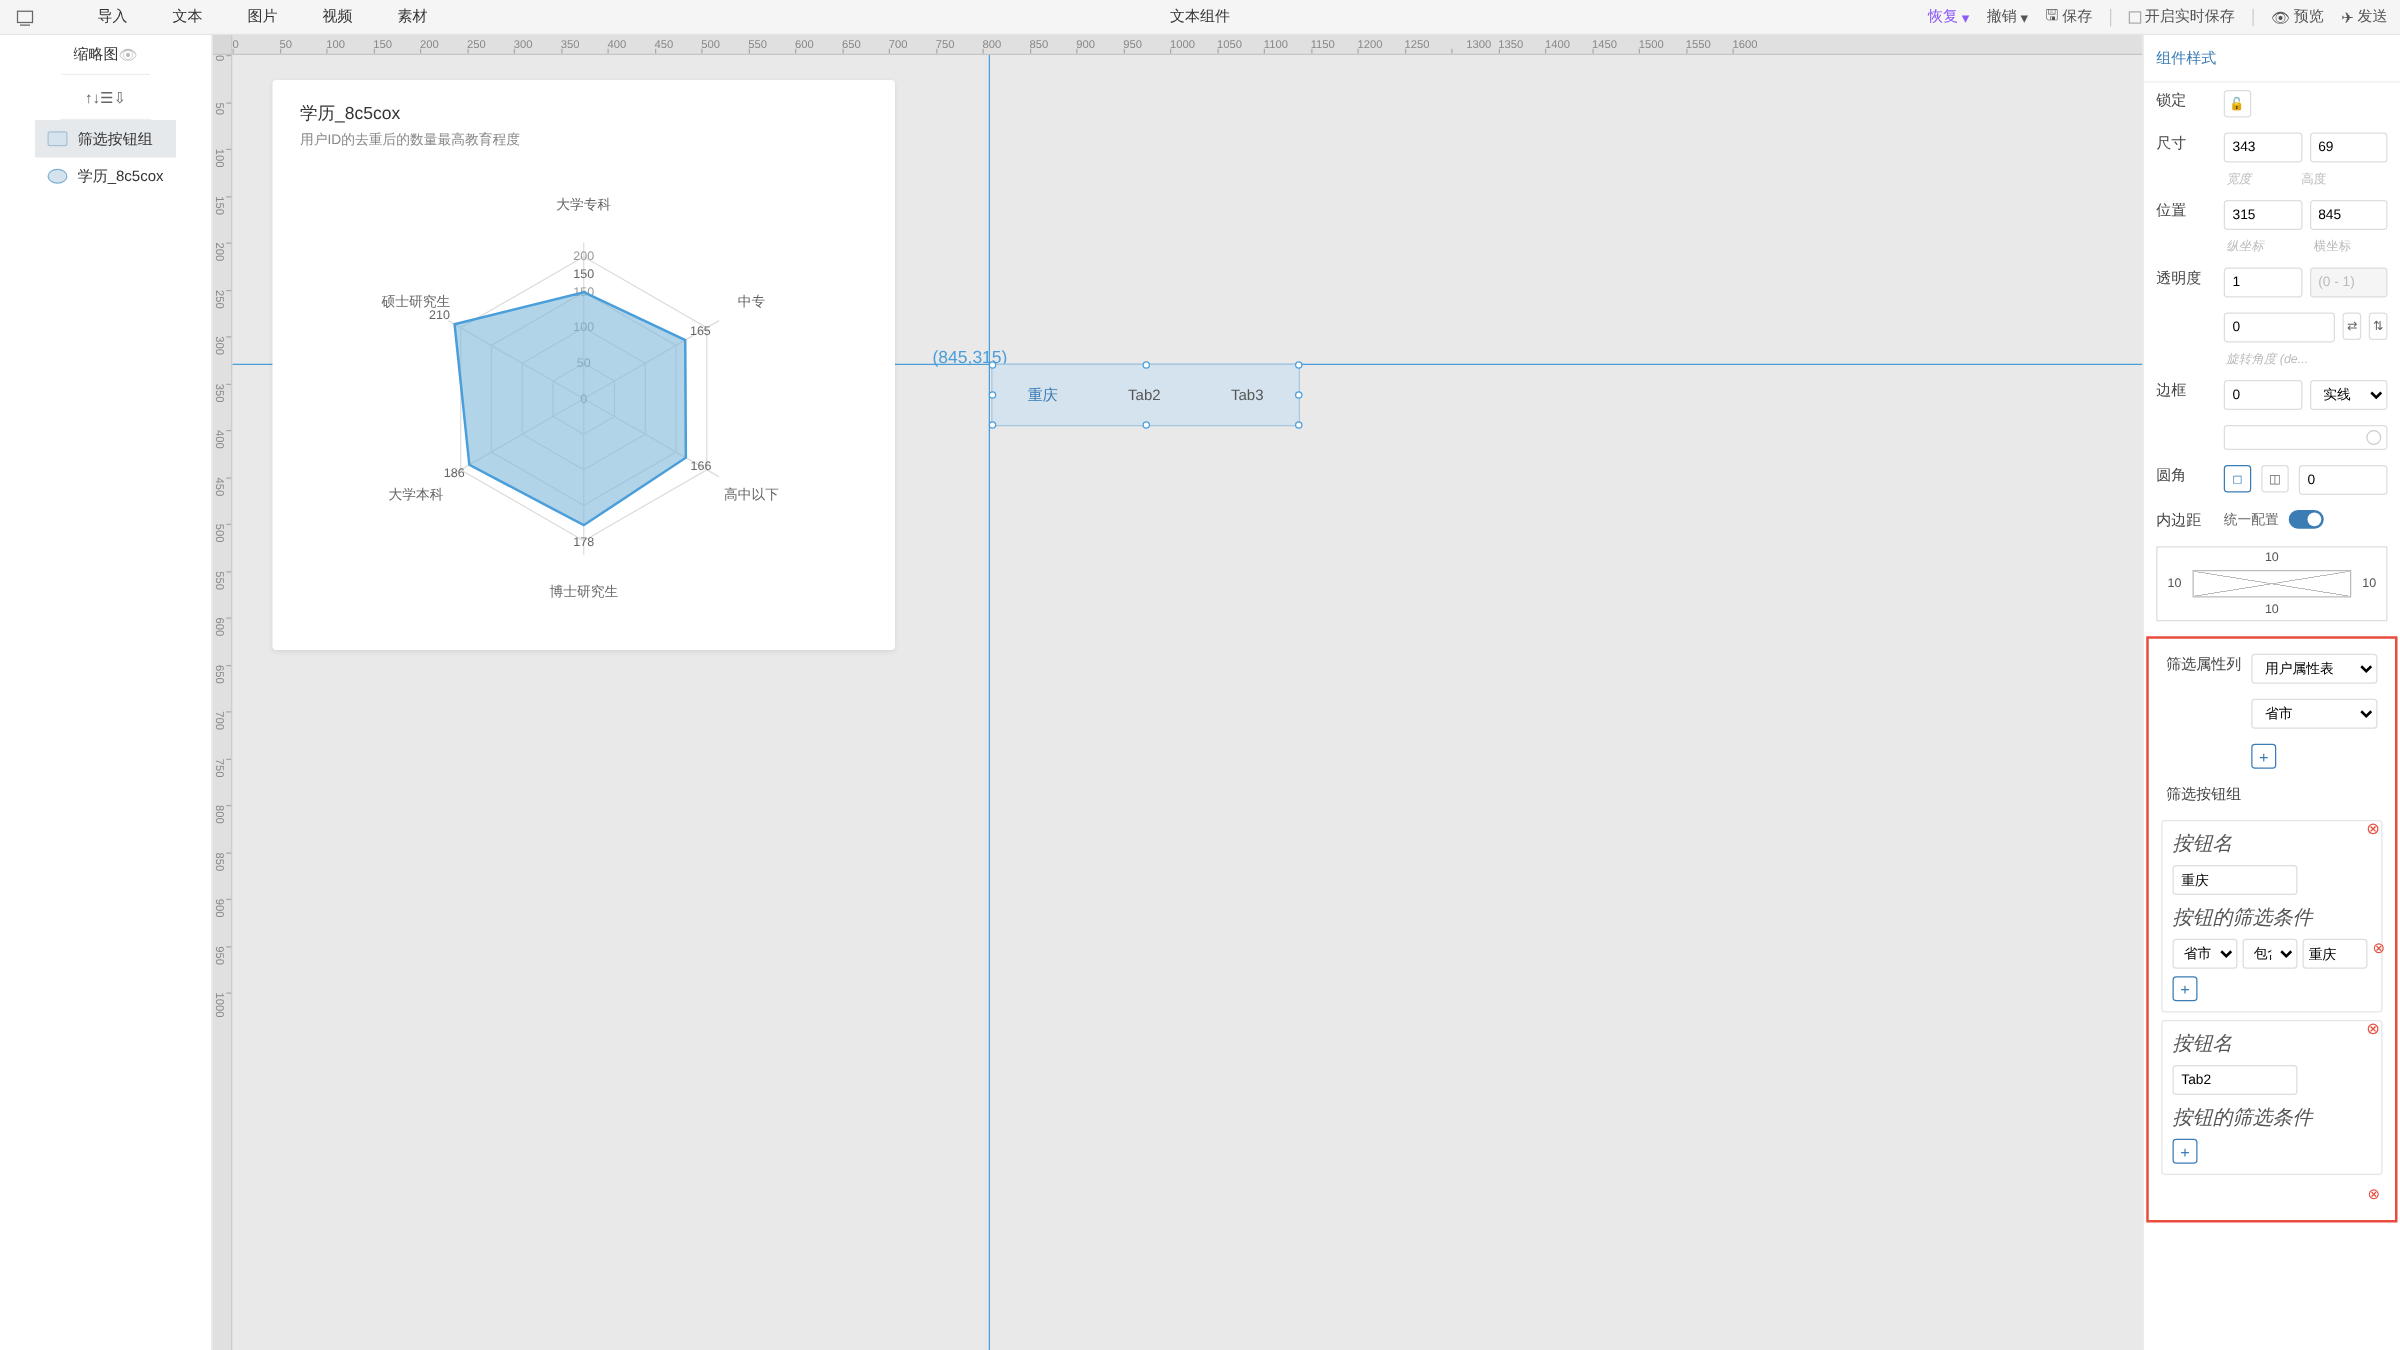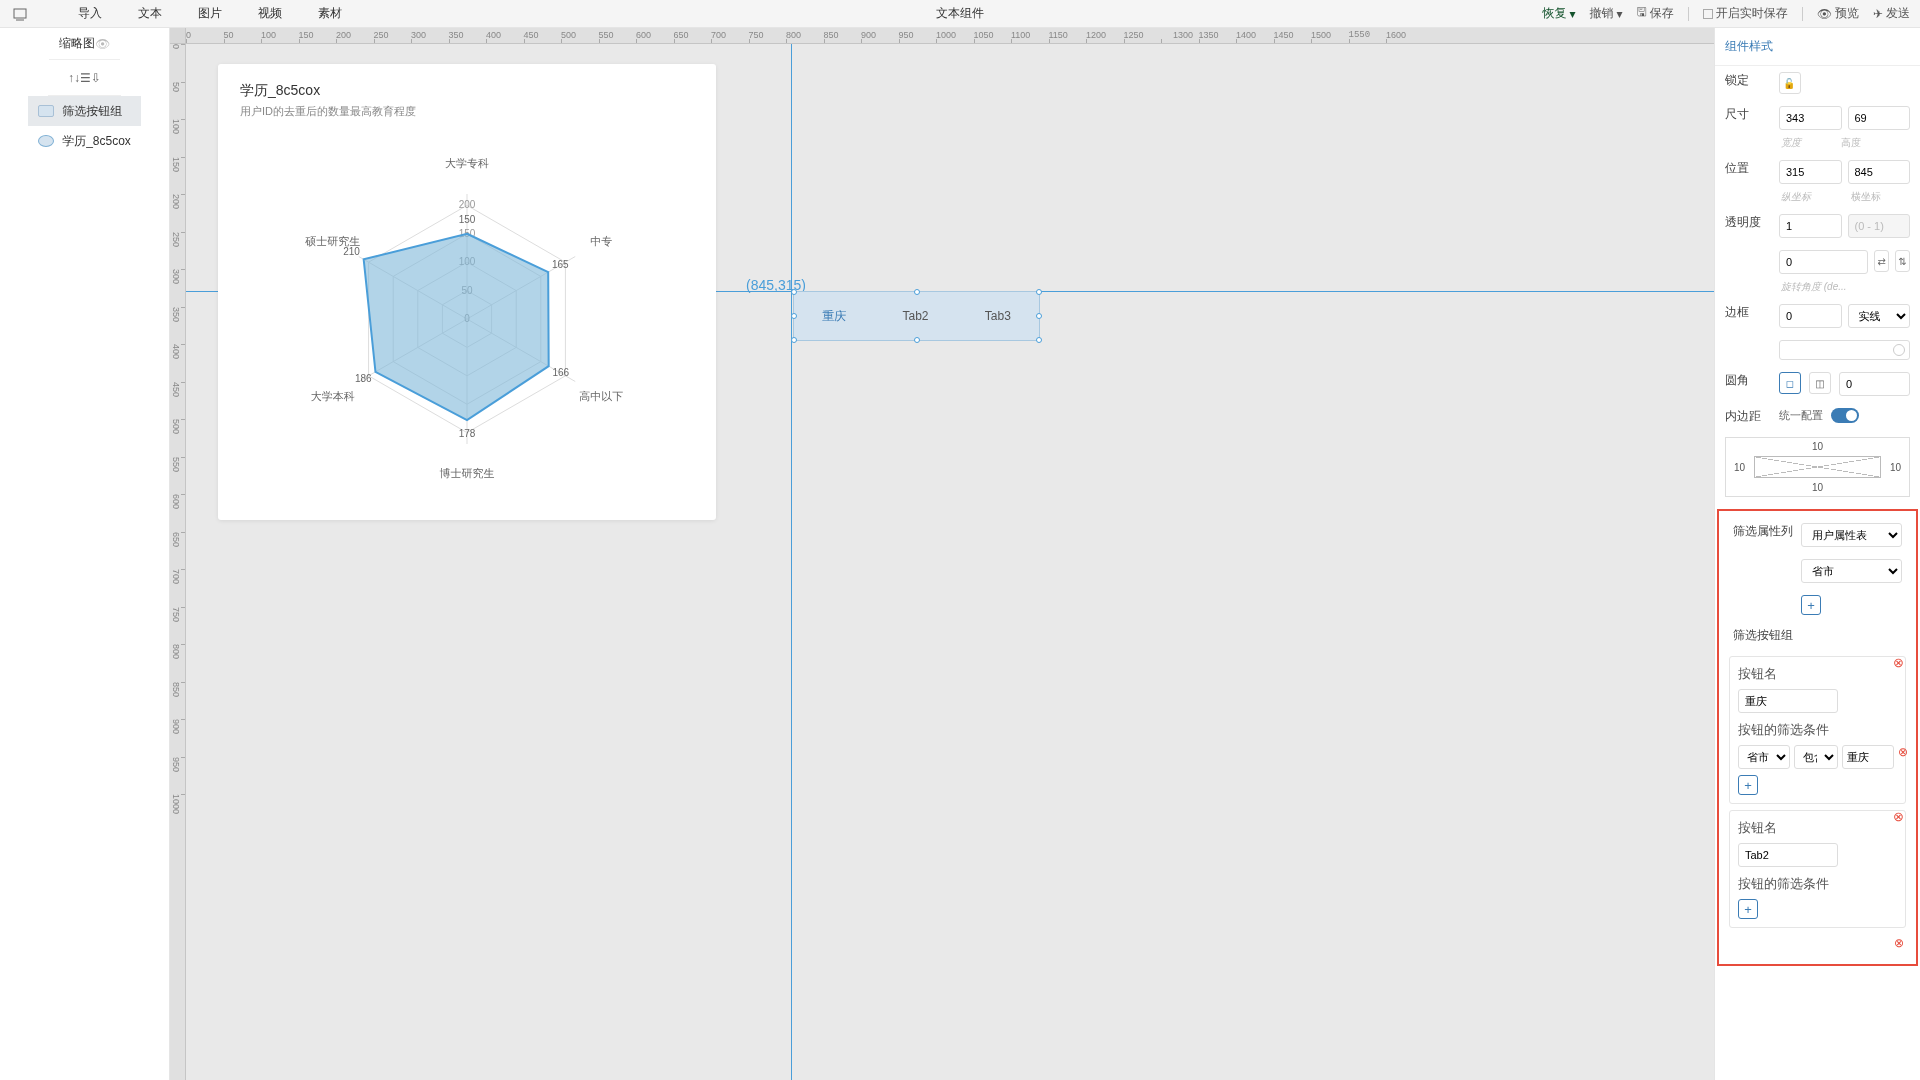--- a/index.html
+++ b/index.html
@@ -6,21 +6,21 @@
 body { font-size: 12px; color: #333; background: #f5f5f5; overflow: hidden; }
 
 .top-menu { height: 28px; background: #f5f5f5; display: flex; align-items: center; padding: 0 10px; border-bottom: 1px solid #e5e5e5; }
 .top-menu .logo { width: 20px; height: 20px; margin-right: 30px; display: flex; align-items: center; justify-content: center; }
 .top-menu .menu-item { padding: 0 18px; cursor: pointer; font-size: 12px; }
 .top-menu .spacer { flex: 1; }
 .top-menu .center-title { position: absolute; left: 50%; transform: translateX(-50%); font-size: 12px; }
 .top-menu .right-actions { display: flex; align-items: center; gap: 14px; }
 .top-menu .right-actions .action { cursor: pointer; font-size: 12px; color: #555; display: flex; align-items: center; gap: 3px; }
 .top-menu .right-actions .divider { width: 1px; height: 14px; background: #ccc; }
-.top-menu .right-actions .disabled { color: #14532d; margin-left: 48px; }
+.top-menu .right-actions .disabled { color: #8b5cf6; margin-left: 48px; }
 
 .main-layout { display: flex; height: calc(100vh - 28px); }
 
 .left-panel { width: 170px; background: #fff; display: flex; flex-direction: column; border-right: 1px solid #e5e5e5; align-items: center; }
 .left-panel .thumb-header { height: 32px; display: flex; align-items: center; justify-content: space-between; padding: 0 10px; border-bottom: 1px solid #eee; }
 .left-panel .thumb-tools { height: 36px; display: flex; align-items: center; justify-content: space-around; padding: 0 20px; border-bottom: 1px solid #eee; }
 .left-panel .thumb-tools .tool { cursor: pointer; color: #666; }
 .left-panel .layer-list { flex: 1; overflow-y: auto; }
 .left-panel .layer-item { height: 30px; display: flex; align-items: center; padding: 0 10px; gap: 8px; cursor: pointer; font-size: 12px; }
 .left-panel .layer-item.selected { background: #e6e9ec; }
@@ -69,21 +69,21 @@
 .padding-box { margin: 6px 10px 10px; border: 1px solid #ddd; padding: 18px 28px; position: relative; }
 .padding-box .inner { height: 22px; border: 1px solid #bbb; background: linear-gradient(to bottom right, transparent 49%, #bbb 49%, #bbb 51%, transparent 51%), linear-gradient(to bottom left, transparent 49%, #bbb 49%, #bbb 51%, transparent 51%); }
 .padding-box .pad-val { position: absolute; font-size: 10px; color: #555; }
 .padding-box .pt { top: 3px; left: 50%; transform: translateX(-50%); }
 .padding-box .pb { bottom: 3px; left: 50%; transform: translateX(-50%); }
 .padding-box .pl { left: 8px; top: 50%; transform: translateY(-50%); }
 .padding-box .pr { right: 8px; top: 50%; transform: translateY(-50%); }
 
 .filter-section { border: 2px solid #e74c3c; margin: 2px; padding: 6px 4px 12px; }
 .filter-group { border: 1px solid #e5e5e5; border-radius: 3px; margin: 6px 6px; padding: 8px; position: relative; }
-.filter-group .grp-label { font-size: 13px; color: #555; margin-bottom: 6px; }
+.filter-group .grp-label { font-size: 16px; color: #555; margin-bottom: 6px; font-style: italic; }
 .filter-group .cond-row { display: flex; gap: 4px; margin-bottom: 6px; }
 .filter-group .cond-row select, .filter-group .cond-row input { height: 24px; border: 1px solid #ddd; border-radius: 3px; font-size: 11px; padding: 0 4px; }
 .add-btn { width: 20px; height: 20px; border: 1px solid #3b7cb5; border-radius: 3px; color: #3b7cb5; display: flex; align-items: center; justify-content: center; cursor: pointer; font-size: 13px; }
 .del-btn { position: absolute; right: -2px; top: -2px; width: 14px; height: 14px; color: #e74c3c; cursor: pointer; font-size: 13px; }
 .color-swatch { width: 100%; height: 20px; border: 1px solid #ddd; border-radius: 3px; display: flex; align-items: center; justify-content: flex-end; padding-right: 4px; }
 .color-circle { width: 12px; height: 12px; border: 1px solid #ccc; border-radius: 50%; }
 </style>
 </head>
 <body>
 
@@ -198,21 +198,21 @@
         <div class="ruler-tick" style="left: 975px; margin-left: 12px;">1300</div>
         <div class="ruler-line-h" style="left: 975px;"></div>
         <div class="ruler-tick" style="left: 1012.5px;">1350</div>
         <div class="ruler-line-h" style="left: 1012.5px;"></div>
         <div class="ruler-tick" style="left: 1050px;">1400</div>
         <div class="ruler-line-h" style="left: 1050px;"></div>
         <div class="ruler-tick" style="left: 1087.5px;">1450</div>
         <div class="ruler-line-h" style="left: 1087.5px;"></div>
         <div class="ruler-tick" style="left: 1125px;">1500</div>
         <div class="ruler-line-h" style="left: 1125px;"></div>
-        <div class="ruler-tick" style="left: 1162.5px; font-family: Liberation Mono, monospace;">1550</div>
+        <div class="ruler-tick" style="left: 1162.5px;">1550</div>
         <div class="ruler-line-h" style="left: 1162.5px;"></div>
         <div class="ruler-tick" style="left: 1200px;">1600</div>
         <div class="ruler-line-h" style="left: 1200px;"></div>
       </div>
     <div class="ruler-v" id="ruler-v">
         <div class="ruler-tick" style="top: 0px;">0</div>
         <div class="ruler-line-v" style="top: 0px;"></div>
         <div class="ruler-tick" style="top: 37.5px;">50</div>
         <div class="ruler-line-v" style="top: 37.5px;"></div>
         <div class="ruler-tick" style="top: 75px;">100</div>

